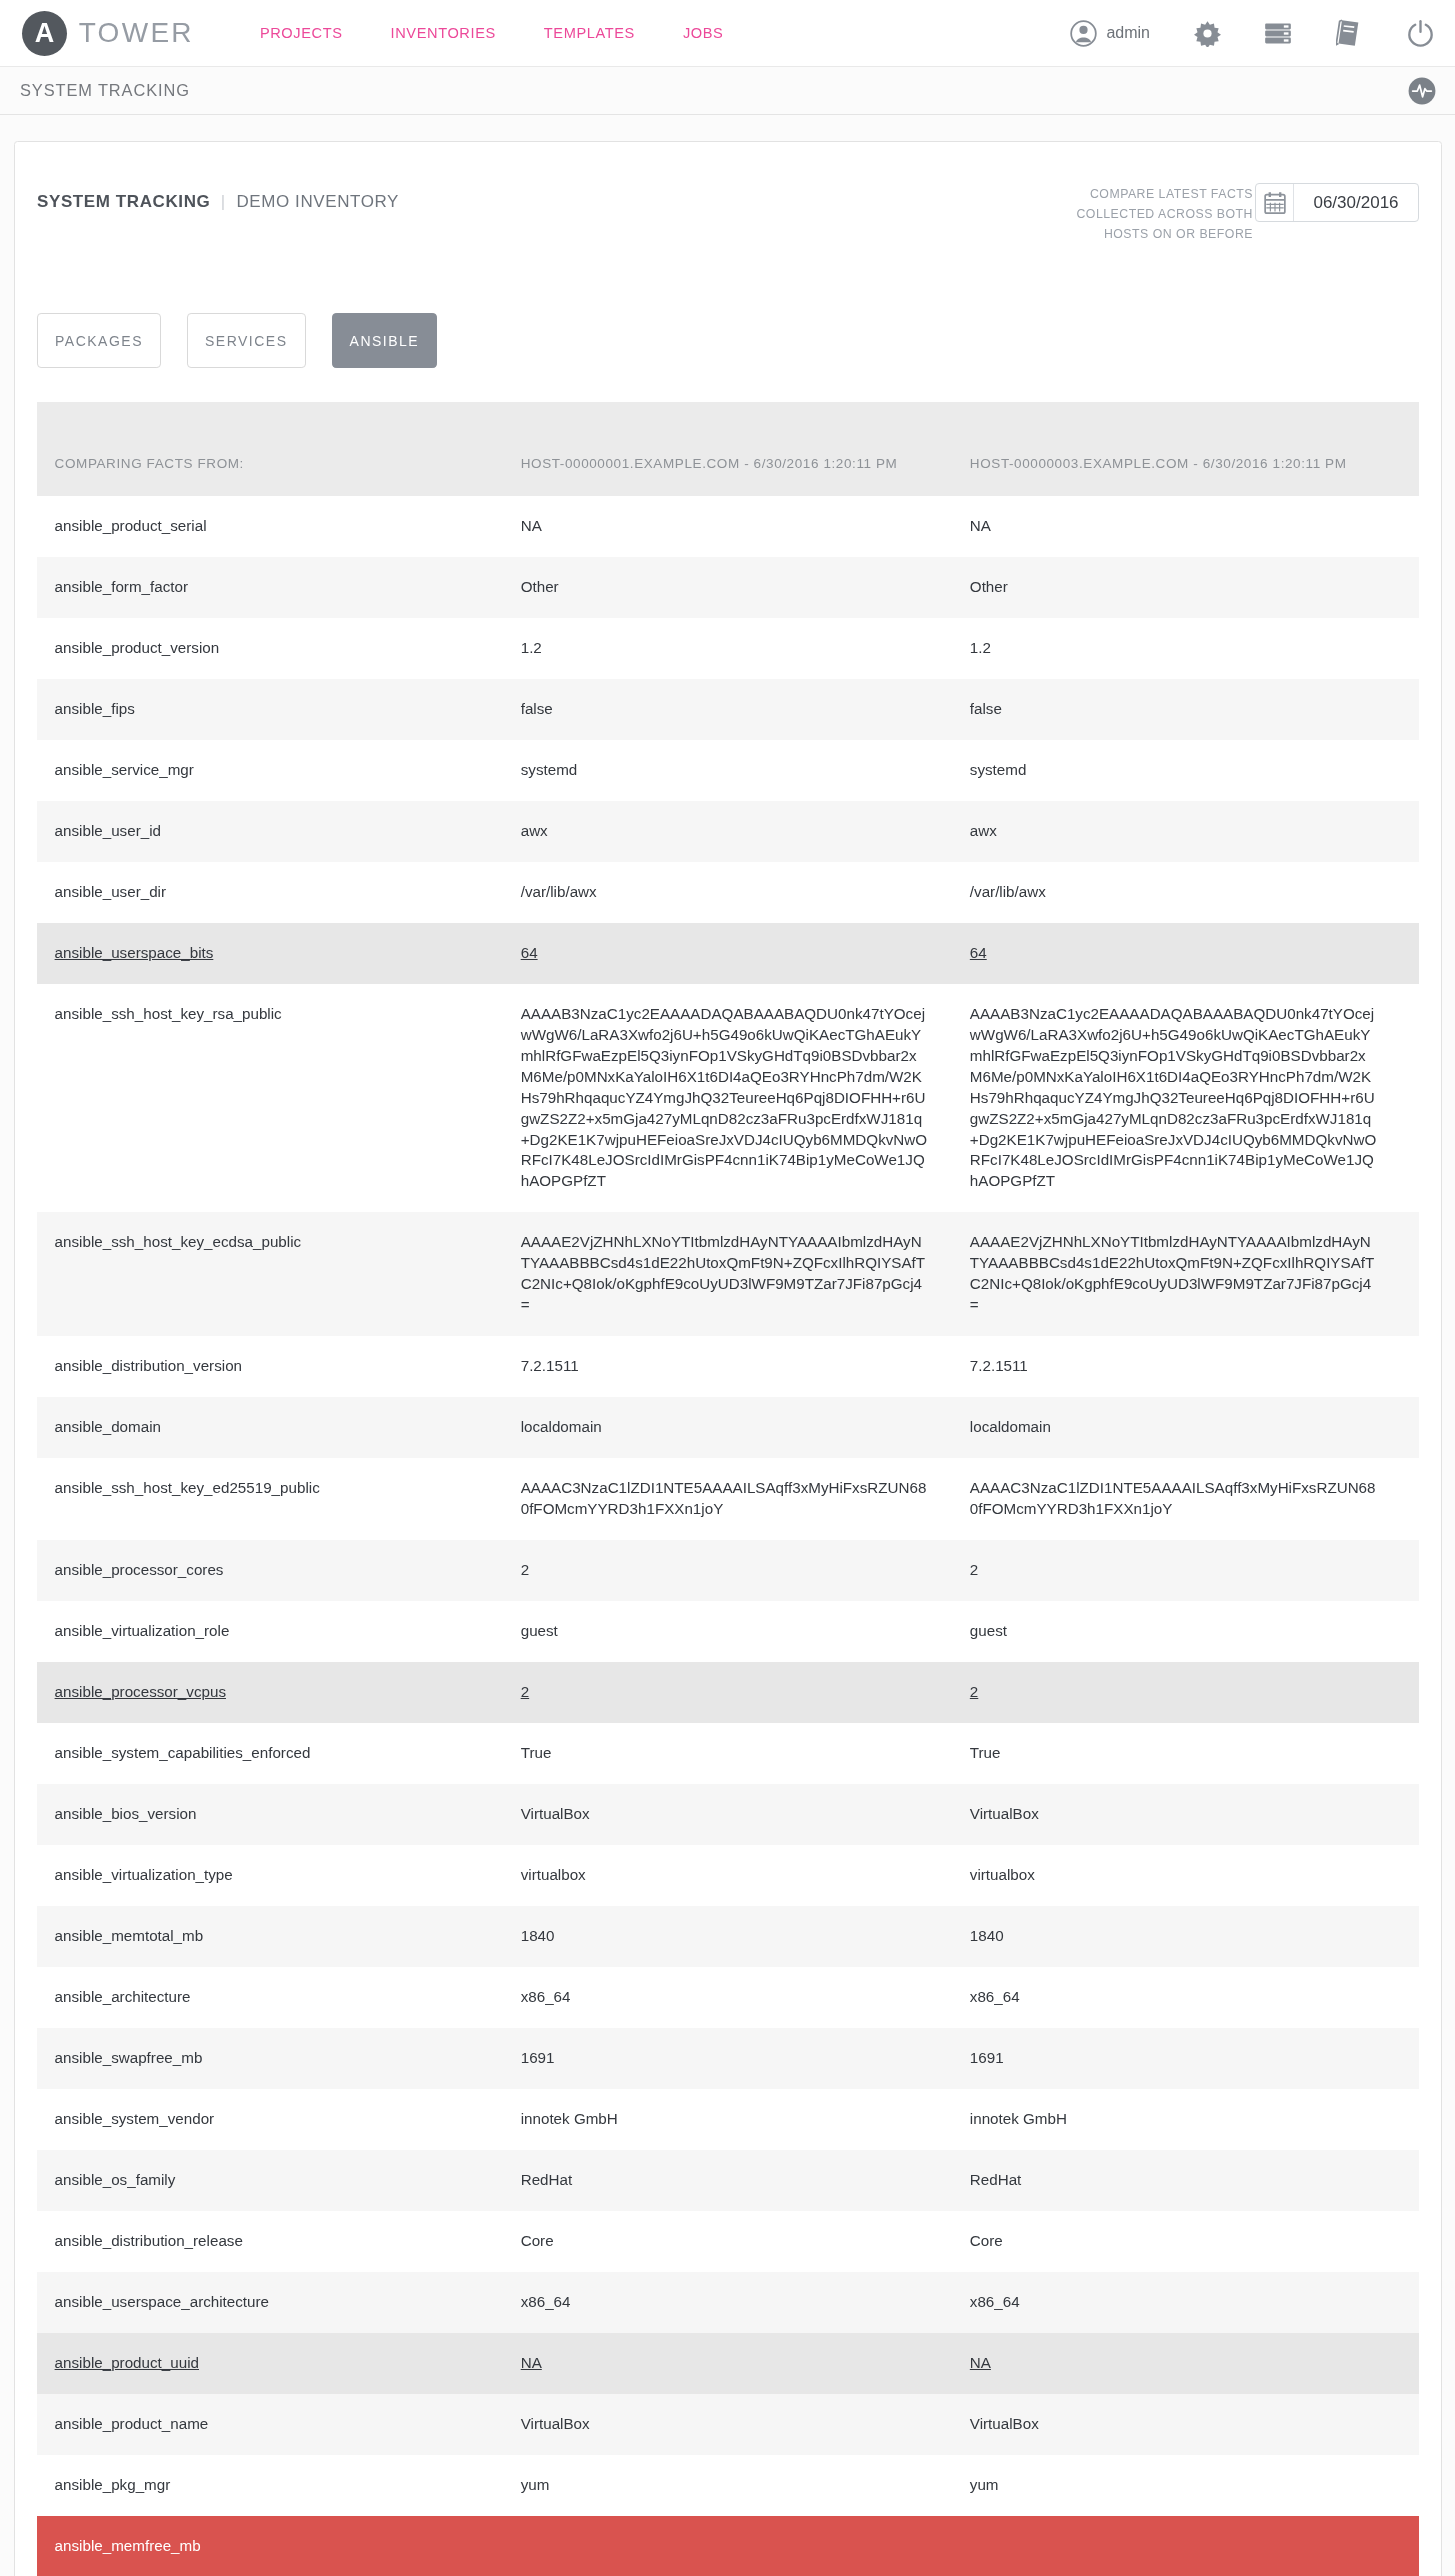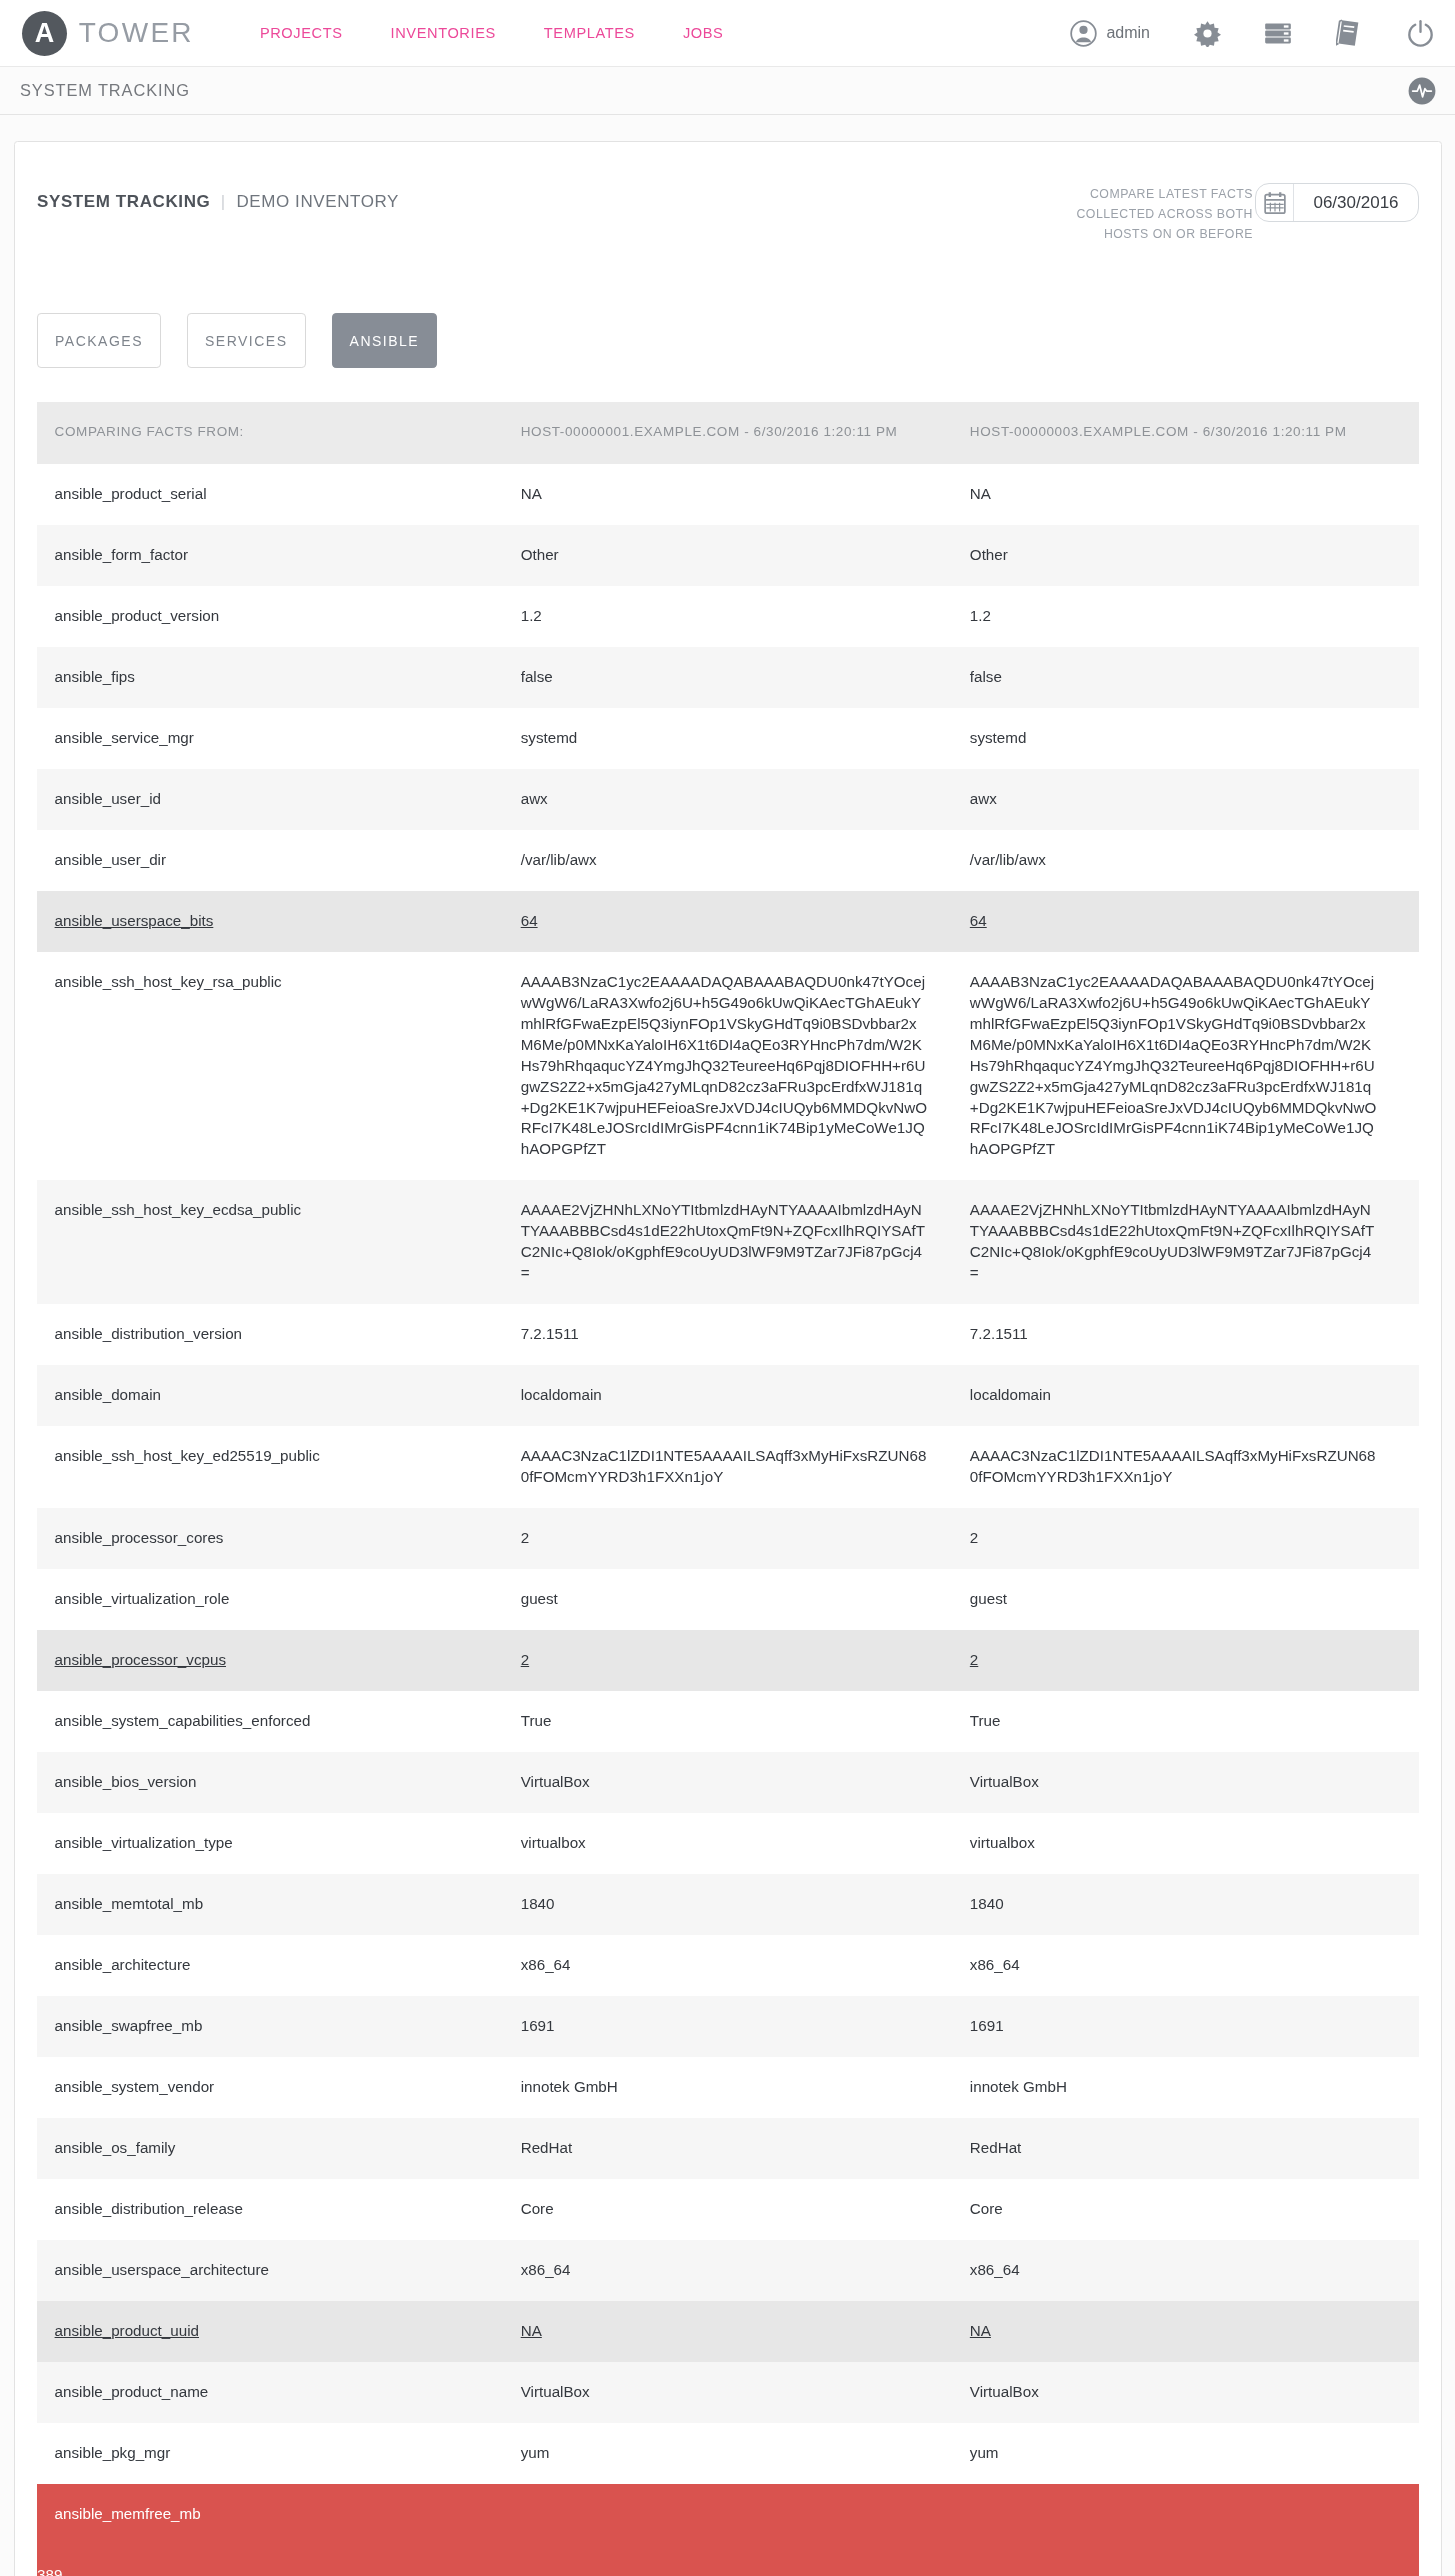--- a/index.html
+++ b/index.html
@@ -32,21 +32,21 @@
   .card { background:#fff; border:0.6px solid #e2e2e2; border-radius:3.5px;
     padding:21px 22px 47px; }
 
   .card-head { display:flex; justify-content:space-between; align-items:flex-start;margin-top:20px; }
   .page-title { font-size:17px; letter-spacing:0.6px; color:#4e535a; font-weight:bold; padding-top:9.4px; }
   .page-title .sep { color:#cfd2d6; font-weight:normal; margin:0 10.5px; }
   .page-title .sub { color:#6f757d; font-weight:normal; }
   .compare { display:flex; align-items:flex-start; gap:2px; }
   .compare-label { width:202px; text-align:right; font-size:12.3px; color:#9ba1a9;
     letter-spacing:0.5px; line-height:1.6; padding-top:2.3px; }
-  .date-group { display:flex; border:0.6px solid #d6dade; border-radius:14px; overflow:hidden;
+  .date-group { display:flex; border:0.6px solid #d6dade; border-radius:4px; overflow:hidden;
     height:39px; background:#fff; }
   .date-icon-cell { width:38px; display:flex; align-items:center; justify-content:center;
     border-right:0.6px solid #dfe2e6; cursor:pointer; }
   .date-text { width:124px; display:flex; align-items:center; justify-content:center;
     font-size:17px; color:#3a3e44; cursor:text; }
 
   .tabs { display:flex; gap:26px; margin-top:69px; }
   .tab { height:55px; padding:0 17px; display:flex; align-items:center; border-radius:4.1px;
     font-size:14px; letter-spacing:1.5px; color:#7e848c; background:#fff;
     border:0.6px solid #d9d9d9; cursor:pointer; }
@@ -54,21 +54,21 @@
 
   
   .facts-table { margin-top:34px; font-size:15.2px; color:#34383e; }
   .trow { display:flex; }
   .cell { padding:20px 41px 20px 0; line-height:1.38; word-break:break-all; }
   .c1 { width:35%; }
   .c2 { width:32.5%; }
   .c3 { width:32.5%; }
   .fact-cell { padding-left:17.6px; padding-right:23.4px; word-break:normal; }
   .thead { background:#ebebeb; }
-  .thead .cell { font-size:13.5px; color:#8e9297; letter-spacing:0.6px; padding-top:21px; padding-bottom:22px; word-break:normal; }
+  .thead .cell { font-size:13.5px; color:#8e9297; letter-spacing:0.6px; padding-top:21px; padding-bottom:22px; word-break:normal;margin-top:32px; }
   .trow.striped   { background:#f6f6f6; }
   .trow.highlight { background:#e7e7e7;text-decoration:underline; }
   .trow.divergent { background:#d9534f; color:#ffffff;flex-direction:column; }
 </style>
 </head>
 <body>
 
 <div class="navbar">
   <div class="brand">
     <div class="logo-circle">A</div>

